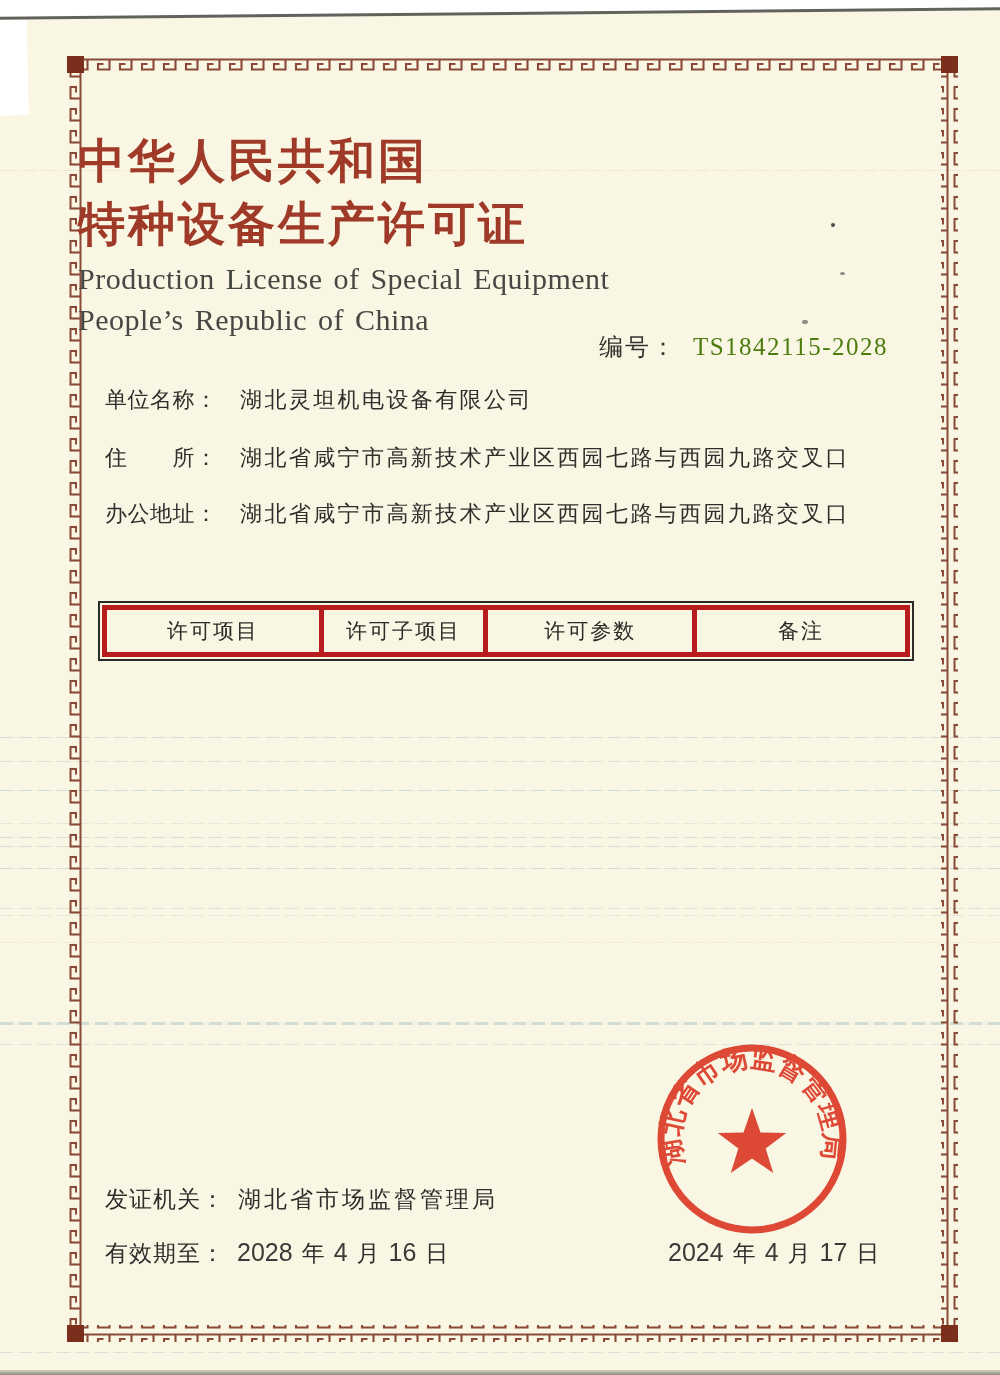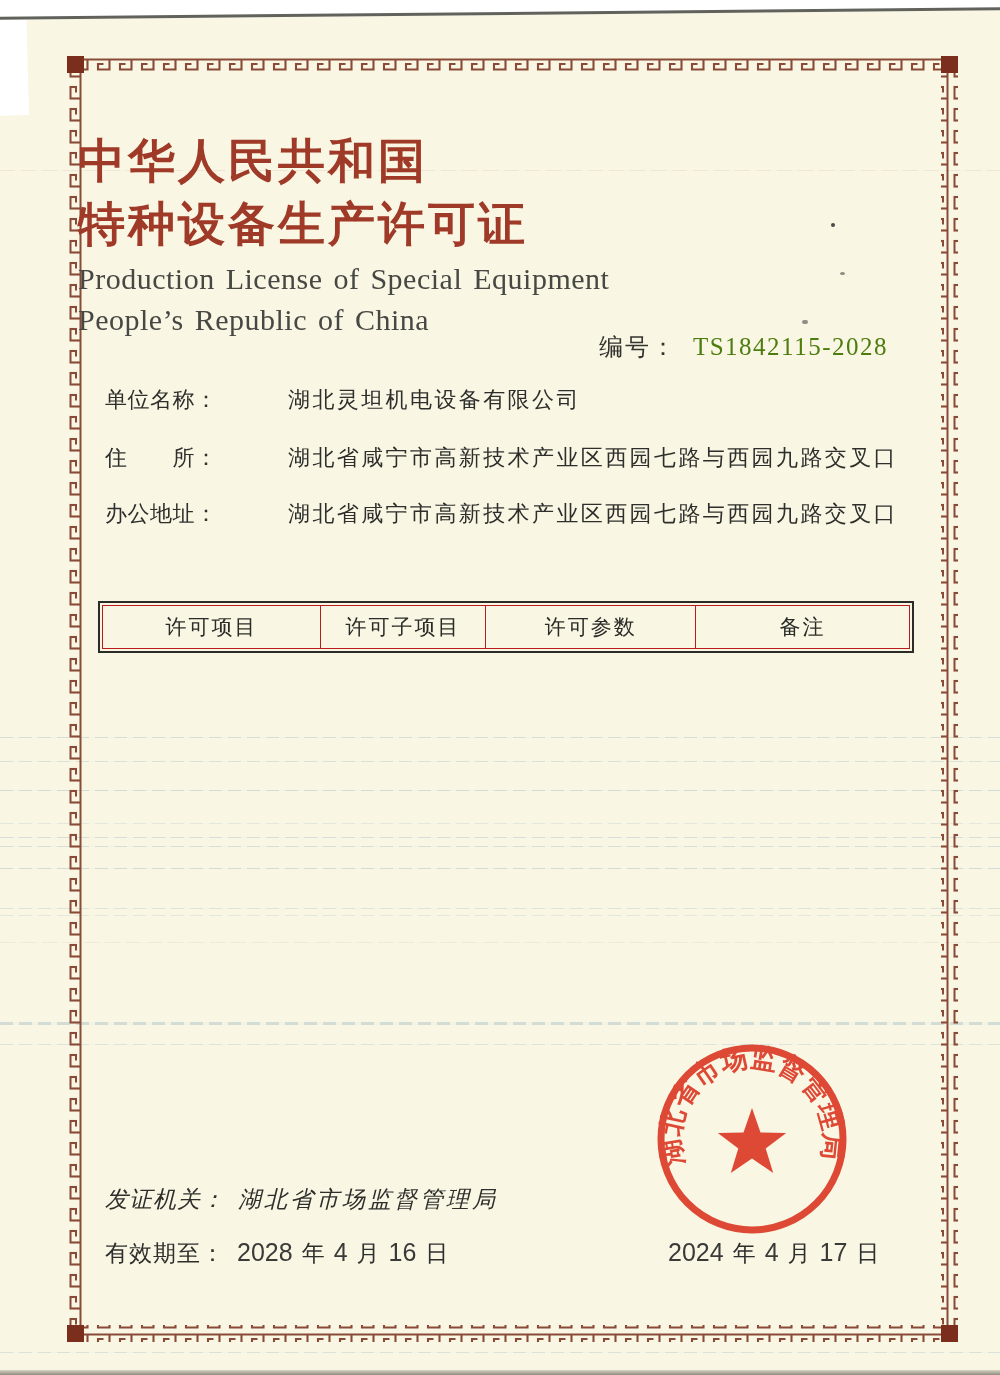--- a/index.html
+++ b/index.html
@@ -50,29 +50,29 @@
   }
   
   .license-no{
     position:absolute;right:112px;top:331px;font-size:24px;z-index:5;white-space:nowrap;
   }
   .license-no .lbl{letter-spacing:2px;color:#33332f;}
   .license-no .val{font-size:25px;letter-spacing:1.5px;color:#4d7c0f;margin-left:16px;}
   
   .info-row{position:absolute;left:105px;font-size:22px;white-space:nowrap;z-index:5;color:#2e2e2c;}
   .info-row .lbl{display:inline-block;width:135px;letter-spacing:.5px;}
-  .info-row .val{letter-spacing:2.4px;margin-left:48px;}
+  .info-row .val{letter-spacing:2.4px;}
   .statement{position:absolute;left:145px;top:552px;font-size:22px;letter-spacing:2px;z-index:5;color:#2e2e2c;}
   
   .table-wrap{
     position:absolute;left:98px;top:601px;width:808px;
     border:2px solid #2b2b28;padding:2px;z-index:5;background:transparent;
   }
   table.lic{width:100%;border-collapse:collapse;table-layout:fixed;}
-  table.lic th,table.lic td{border:1px solid #b91c1c;}
+  table.lic th,table.lic td{border:5px solid #b91c1c;}
   table.lic th{
     height:40px;font-size:21px;font-weight:500;letter-spacing:2px;
     text-align:center;color:#2b2b28;
   }
   table.lic td{
     height:37px;font-size:15.5px;padding-left:9px;text-align:left;
     color:#33332f;letter-spacing:.5px;
   }
   
   .footer-row{position:absolute;left:105px;font-size:23px;white-space:nowrap;z-index:5;color:#2e2e2c;}
@@ -162,21 +162,21 @@
           <tr>
         <th>许可项目</th>
         <th>许可子项目</th>
         <th>许可参数</th>
         <th>备注</th>
       </tr>
     </tbody>
       </table>
   </div>
 
-  <div class="footer-row" style="top:1184px;font-style:italic;">
+  <div class="footer-row" style="top:1184px;">
     <span class="lbl">发证机关：</span><span class="val">湖北省市场监督管理局</span>
   </div>
 
   <div class="date-line" style="left:105px;top:1238px;">
     <span class="lbl" style="display:inline-block;width:127px;letter-spacing:1px;">有效期至：</span><span class="num">2028</span><span class="unit">年</span><span class="num">4</span><span class="unit">月</span><span class="num">16</span><span class="unit">日</span>
   </div>
 
   <div class="date-line" style="left:663px;top:1238px;">
     <span class="num">2024</span><span class="unit">年</span><span class="num">4</span><span class="unit">月</span><span class="num">17</span><span class="unit">日</span>
   </div>

